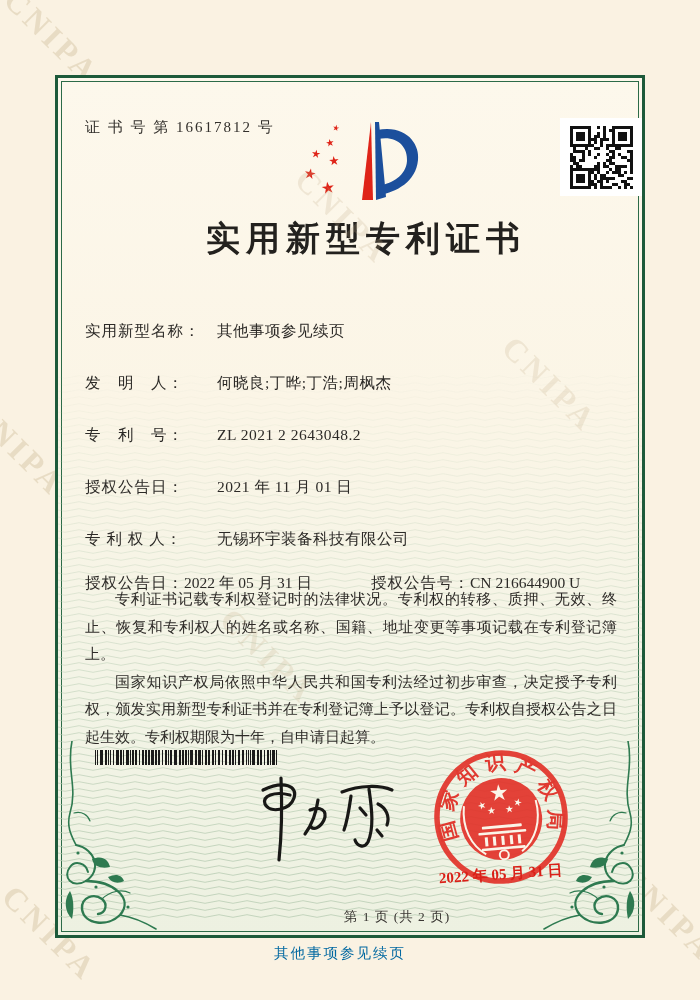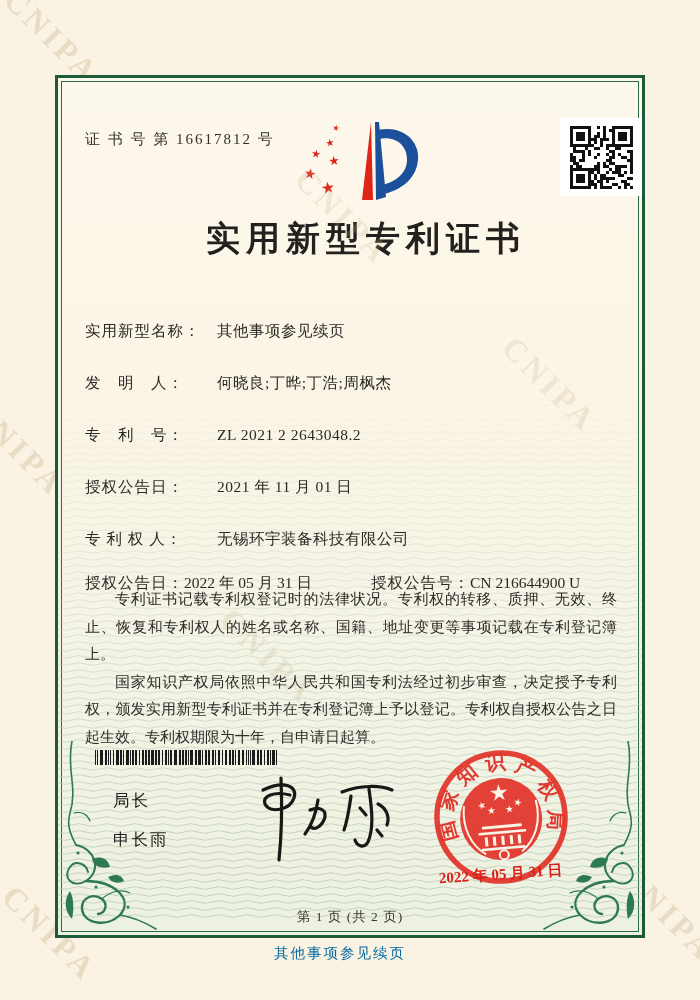--- a/index.html
+++ b/index.html
@@ -48,21 +48,21 @@
   .waves{
     position:absolute;left:0;bottom:0;width:584px;height:560px;
     pointer-events:none;
   }
   .ornament{position:absolute;bottom:4px;width:110px;height:190px;pointer-events:none;}
   .ornament.left{left:4px;}
   .ornament.right{right:4px;transform:scaleX(-1);}
 
   
   .cert-number{
-    position:absolute;left:27px;top:52px;
+    position:absolute;left:27px;top:40px;
     font-size:15px;letter-spacing:2px;color:#33302c;
   }
   .qr-patch{
     position:absolute;left:502px;top:40px;
     width:82px;height:78px;background:#fff;
     display:flex;align-items:center;justify-content:center;
   }
   .logo{position:absolute;left:242px;top:30px;width:136px;height:100px;}
   .title{
     position:absolute;left:16px;top:138px;width:100%;
@@ -94,21 +94,21 @@
   .signer{position:absolute;left:55px;top:712px;font-size:16.5px;color:#23211e;}
   .signer div{margin-bottom:17px;letter-spacing:2px;}
   .signature{position:absolute;left:190px;top:692px;}
 
   
   .seal{position:absolute;left:357px;top:653px;}
 
   
   .page-info{
     position:absolute;left:0;top:830px;width:100%;
-    text-align:center;font-size:13.5px;letter-spacing:1px;color:#3a3733;
+    text-align:center;font-size:13.5px;letter-spacing:1px;color:#3a3733;padding-left:47px;
   }
   .continuation{
     position:absolute;left:0;top:944px;width:680px;
     text-align:center;font-size:14.5px;letter-spacing:2px;color:#0369a1;
     z-index:2;
   }
   .defs-holder{position:absolute;width:0;height:0;overflow:hidden;}
 </style>
 </head>
 <body>
@@ -507,24 +507,20 @@
       <rect x="157" y="0" width="3" height="15" fill="#1b1b1b"></rect>
       <rect x="162" y="0" width="2" height="15" fill="#1b1b1b"></rect>
       <rect x="165" y="0" width="2" height="15" fill="#1b1b1b"></rect>
       <rect x="169" y="0" width="1" height="15" fill="#1b1b1b"></rect>
       <rect x="172" y="0" width="2" height="15" fill="#1b1b1b"></rect>
       <rect x="175" y="0" width="1" height="15" fill="#1b1b1b"></rect>
       <rect x="177" y="0" width="3" height="15" fill="#1b1b1b"></rect>
       <rect x="181" y="0" width="1" height="15" fill="#1b1b1b"></rect>
     </svg>
 
-  <div class="signer">
-    <div>局长</div>
-    <div>申长雨</div>
-  </div>
 
   <svg class="signature" width="160" height="100" viewBox="0 0 160 100">
     <g stroke="#181816" stroke-width="3.2" fill="none" stroke-linecap="round" stroke-linejoin="round">
       <path d="M33,8 C34,32 34,62 31,90"></path>
       <path d="M15,20 C36,10 50,16 46,28 C42,40 22,44 17,34 C14,26 26,21 42,25"></path>
       <path d="M70,30 C68,44 63,56 57,64"></path>
       <path d="M62,40 C72,36 80,40 76,50 C72,58 66,60 63,57"></path>
       <path d="M94,22 C112,15 132,15 144,20"></path>
       <path d="M103,26 C101,40 99,52 96,60"></path>
       <path d="M121,19 C124,40 126,58 120,72 C116,79 109,76 107,70"></path>

